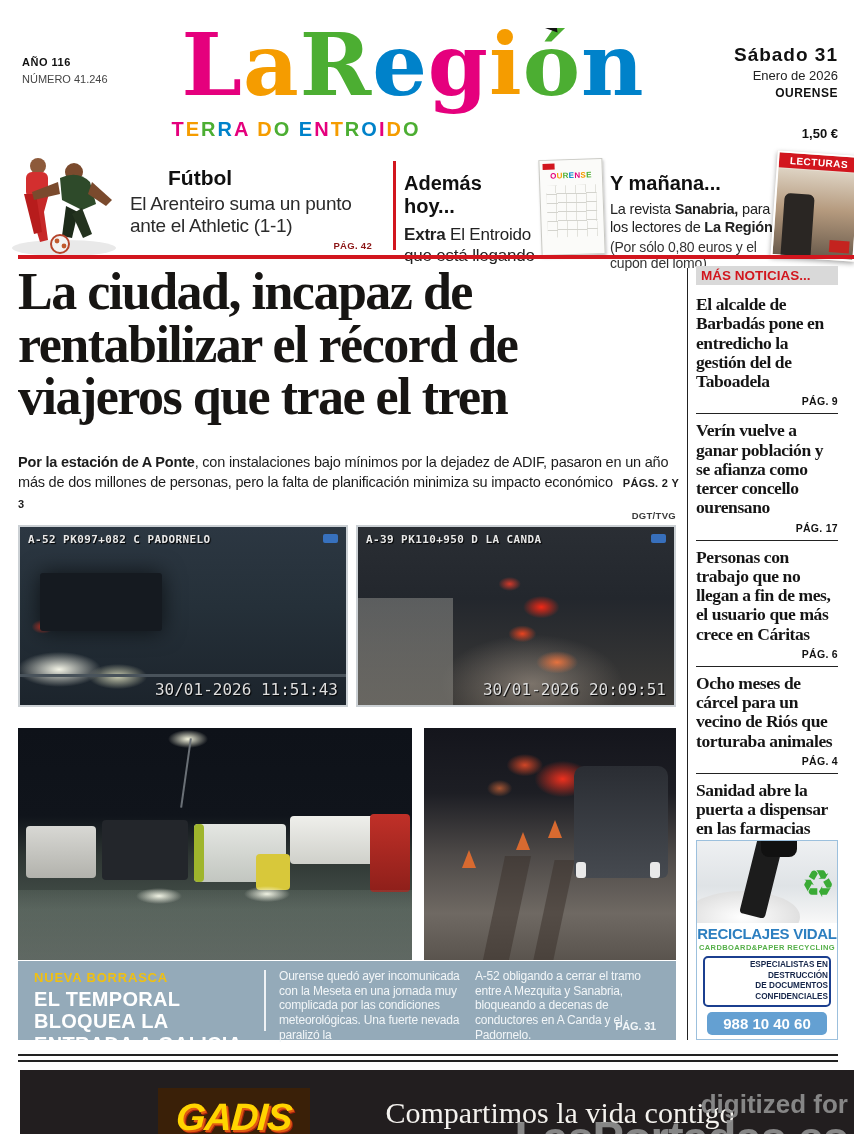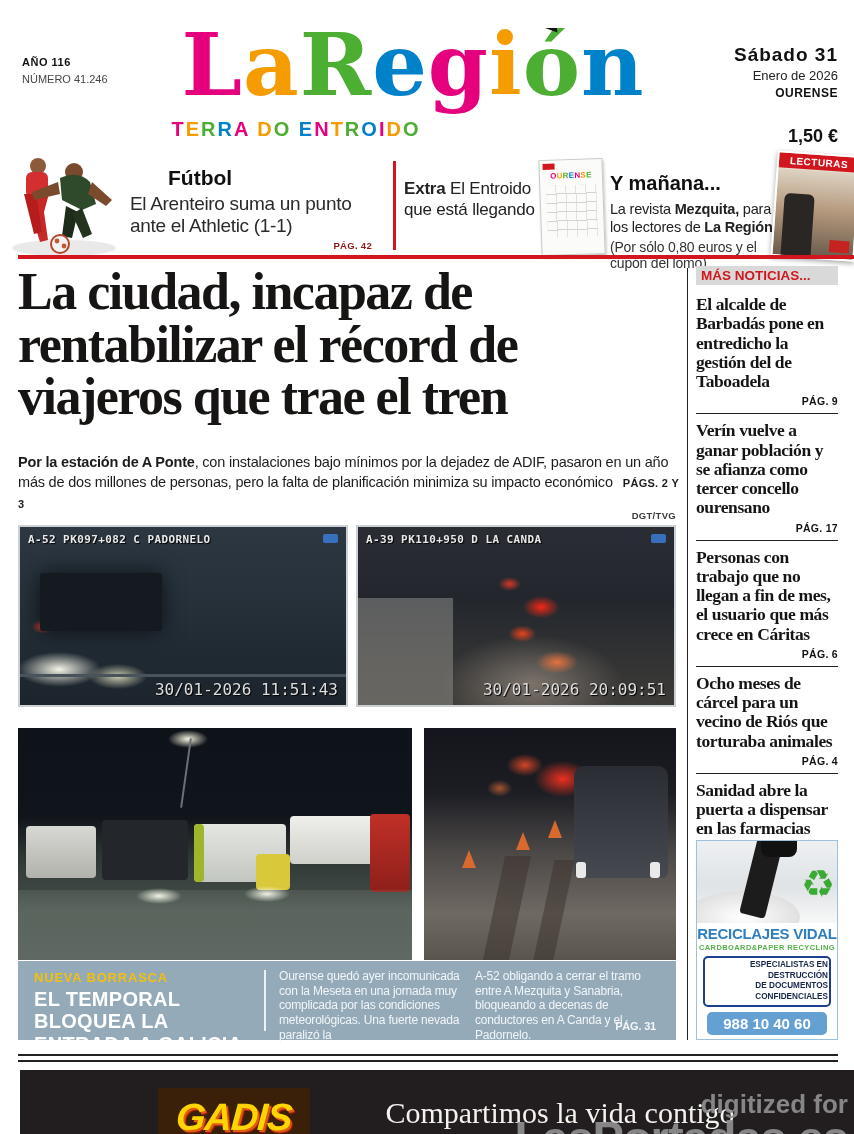--- a/index.html
+++ b/index.html
@@ -16,21 +16,21 @@
   .hat-holder{position:relative;}
   .hat{position:absolute;top:-0.10em;left:34%;width:0;height:0;display:inline-block;
        border-left:.11em solid transparent;border-right:.11em solid transparent;
        border-bottom:.20em solid #121212;transform:rotate(20deg);}
   .mast-tagline{position:absolute;left:126px;top:90px;width:340px;text-align:center;
                 font-weight:bold;font-size:20px;letter-spacing:2px;}
   .dateb{position:absolute;right:16px;top:16px;text-align:right;}
   .d1{font-size:19px;font-weight:bold;letter-spacing:1px;}
   .d2{font-size:13px;color:#222;margin-top:2px;}
   .d3{font-size:12px;font-weight:bold;margin-top:3px;letter-spacing:.5px;}
-  .d4{font-size:18px;font-weight:bold;margin-top:26px;}
+  .d4{font-size:13px;font-weight:bold;margin-top:26px;}
 
   
   .futbol-photo{position:absolute;left:0;top:120px;width:128px;height:108px;}
   .tz-kicker{font-size:20px;font-weight:bold;color:#101010;}
   .tz-futbol{position:absolute;left:130px;top:138px;width:246px;height:88px;}
   .tz-futbol .tz-kicker{margin-left:38px;font-size:21px;}
   .tz-futbol .tz-text{font-size:19px;line-height:1.16;color:#2b2b2b;margin-top:3px;letter-spacing:-.3px;}
   .tz-page{position:absolute;right:4px;bottom:3px;font-size:9.5px;font-weight:bold;color:#8c1515;letter-spacing:.3px;}
   .t-div{position:absolute;left:393px;top:133px;width:3px;height:89px;background:#d2161e;}
   .tz-ademas{position:absolute;left:404px;top:144px;width:134px;}
@@ -217,30 +217,31 @@
       <circle cx="64" cy="98" r="2.4" fill="#c05a2e"></circle>
     </svg>
   </div>
   <div class="tz-futbol">
     <div class="tz-kicker">Fútbol</div>
     <div class="tz-text">El Arenteiro suma un punto ante el Athletic (1-1)</div>
     <div class="tz-page">PÁG. 42</div>
   </div>
   <div class="t-div"></div>
   <div class="tz-ademas">
+    <div class="tz-kicker">Además hoy...</div>
     <div class="tz-text"><b>Extra</b><span> El Entroido que está llegando</span></div>
   </div>
   <div class="calendar">
     <div class="cal-red"></div>
     <div class="cal-title"><span style="color: rgb(229, 0, 125);">O</span><span style="color: rgb(245, 156, 0);">U</span><span style="color: rgb(76, 174, 50);">R</span><span style="color: rgb(0, 130, 202);">E</span><span style="color: rgb(229, 0, 125);">N</span><span style="color: rgb(245, 156, 0);">S</span><span style="color: rgb(76, 174, 50);">E</span></div>
     <div class="cal-grid"></div>
   </div>
   <div class="tz-manana">
     <div class="tz-kicker">Y mañana...</div>
-    <div class="tz-text"><span>La revista </span><b>Mezquita,</b><span> para los lectores de </span><b>La Región</b></div>
+    <div class="tz-text"><span>La revista </span><b>Sanabria,</b><span> para los lectores de </span><b>La Región</b></div>
     <div class="tz-note">(Por sólo 0,80 euros y el cupón del lomo)</div>
   </div>
   <div class="lecturas">
     <div class="lect-head">LECTURAS</div>
     <div class="lect-body">
       <div class="lect-fig"></div>
       <div class="lect-box"></div>
     </div>
   </div>
   <div class="red-rule"></div>

